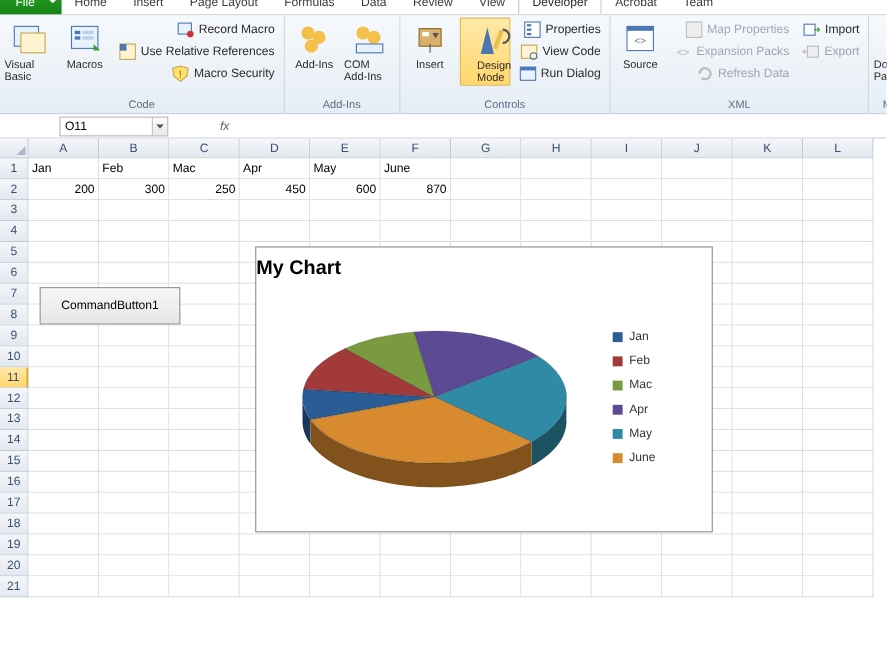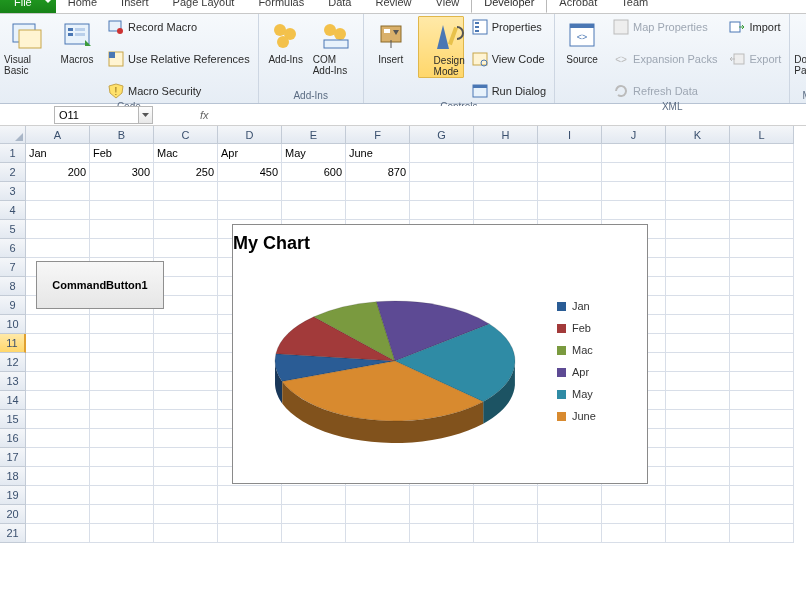--- a/index.html
+++ b/index.html
@@ -15,21 +15,21 @@
 
   
   .ribbon { background: linear-gradient(#f6f9fc,#e6edf5); border-bottom: 1px solid #b7c3d3; height: 90px; display: flex; }
   .group { border-right: 1px solid #cdd6e2; display: flex; flex-direction: column; justify-content: space-between; padding: 2px 4px 0 4px; }
   .group-body { display: flex; align-items: flex-start; gap: 4px; flex: 1; }
   .group-label { text-align: center; color: #5a6b82; font-size: 10px; padding: 1px 0 2px; }
   .bigbtn { display: flex; flex-direction: column; align-items: center; justify-content: flex-start; width: 46px; padding-top:4px; cursor: pointer; gap:2px;}
   .bigbtn .ic { width:32px; height:32px; display:flex; align-items:center; justify-content:center;}
   .bigbtn .lbl { text-align:left; line-height:11px; font-size:10px; color:#2a2a2a;}
   .bigbtn.orange { background: linear-gradient(#ffe9a8,#ffd76b); border:1px solid #e0b74b; border-radius:1px;padding-left:17px; }
-  .small-stack { display:flex; flex-direction:column; gap:14px; padding-top:2px;}
+  .small-stack { display:flex; flex-direction:column; gap:2px; padding-top:2px;align-items:flex-end;}
   .small-item { display:flex; align-items:center; gap:4px; padding:1px 4px; cursor:pointer; color:#2a2a2a; white-space:nowrap;}
   .small-item.disabled { color:#9ea7b3; }
   .si { width:16px; height:16px; display:inline-flex; align-items:center; justify-content:center;}
 
   
   .fbar { display:flex; align-items:center; height:22px; border-bottom:1px solid #d0d0d0; background:#fff;}
   .namebox-wrap { display:flex; align-items:center; width:160px; padding-left:54px;}
   .namebox { border:1px solid #b7b7b7; height:18px; width:85px; display:flex; align-items:center; padding:0 4px; font-size:11px; background:#fff;}
   .namebox-dd { width:14px; height:18px; border:1px solid #b7b7b7; border-left:none; background:linear-gradient(#fdfdfd,#e8e8e8); display:flex; align-items:center; justify-content:center;}
   .fx { display:flex; align-items:center; gap:18px; padding-left:40px;}
@@ -44,21 +44,21 @@
   .ch { width:64px; text-align:center; background:linear-gradient(#f4f6f9,#e3e9f1); border-right:1px solid #c3cbd6; border-bottom:1px solid #c3cbd6; color:#3a506e; font-size:11px; line-height:18px;}
   .rows { }
   .row { display:flex; height:19px;}
   .rh { width:26px; text-align:center; background:linear-gradient(#f4f6f9,#e3e9f1); border-right:1px solid #c3cbd6; border-bottom:1px solid #c3cbd6; color:#3a506e; font-size:11px; line-height:19px;}
   .rh.selected { background: linear-gradient(#ffe9a8,#ffd76b); border-right:2px solid #e0a030;}
   .cell { width:64px; border-right:1px solid #d8dee8; border-bottom:1px solid #d8dee8; font-size:11px; line-height:19px; padding:0 3px; color:#000; background:#fff;}
   .cell.num { text-align:right; }
   .cell.txt { text-align:left; }
 
   
-  .cmdbtn { position:absolute; left:36px; top:135px; width:128px; height:48px; background:linear-gradient(#f7f7f7,#e6e6e6); border:1px solid #8f8f8f; display:flex; align-items:center; justify-content:center; font-size:11px; color:#000; cursor:pointer;font-weight:bold;}
+  .cmdbtn { position:absolute; left:36px; top:135px; width:128px; height:34px; background:linear-gradient(#f7f7f7,#e6e6e6); border:1px solid #8f8f8f; display:flex; align-items:center; justify-content:center; font-size:11px; color:#000; cursor:pointer;}
 
   
   .chart { position:absolute; left:232px; top:98px; width:416px; height:260px; background:#fff; border:1px solid #8a8a8a; }
   .chart-title { text-align:left; font-size:18px; font-weight:bold; padding:8px 0 2px; color:#000;}
   .chart-body { display:flex; height:210px;}
   .pie-wrap { flex:1; display:flex; align-items:center; justify-content:center; }
   .legend { width:90px; display:flex; flex-direction:column; justify-content:center; gap:10px; padding-right:10px;}
   .legend-item { display:flex; align-items:center; gap:6px; font-size:11px; color:#333;}
   .swatch { width:9px; height:9px; }
 

